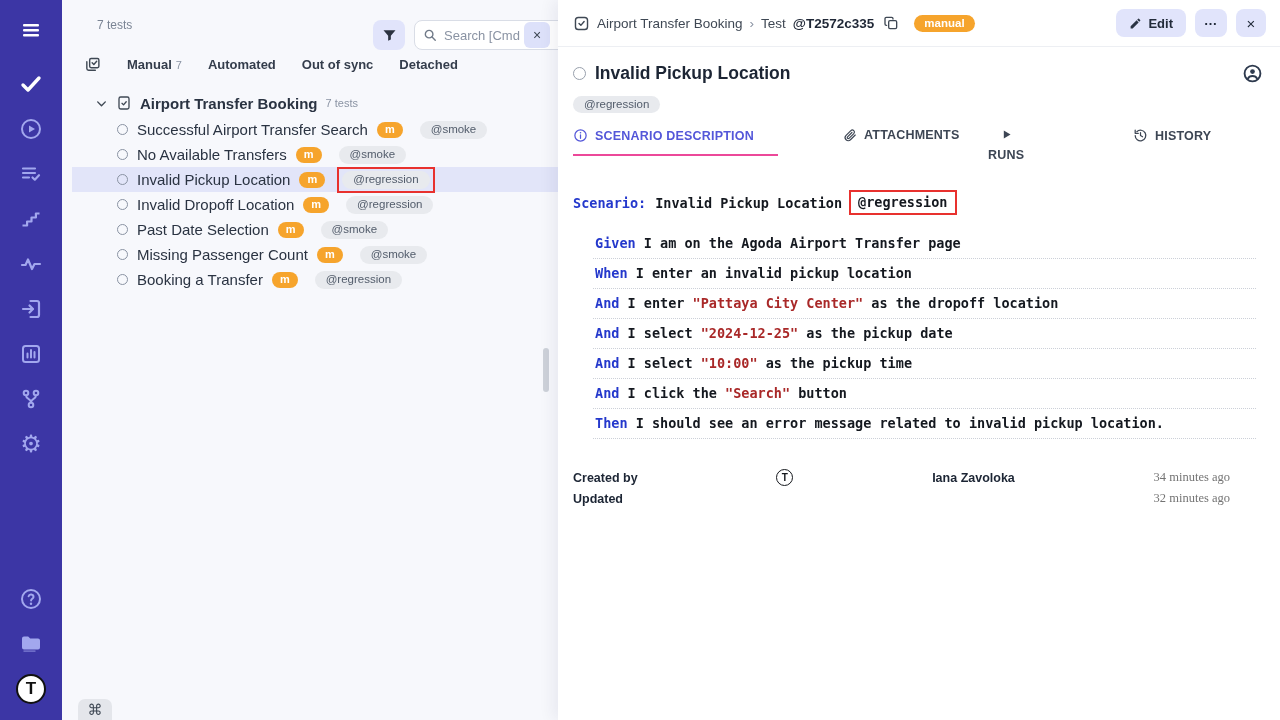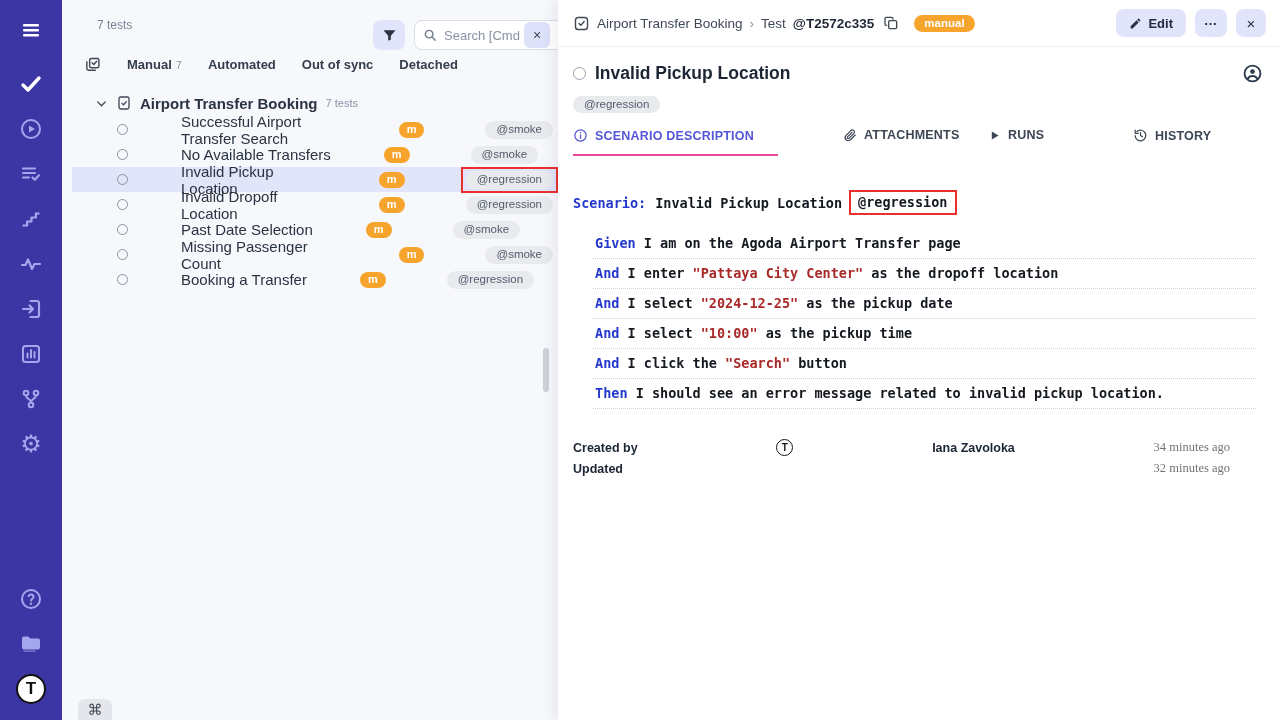--- a/index.html
+++ b/index.html
@@ -42,21 +42,21 @@
 
   .lp-tabs { display:flex; align-items:center; gap:26px; padding-left:22px; margin-top:24px; }
   .lp-tabs .selicon { color:#3f4854; display:flex; }
   .lp-tab { font-size:13px; font-weight:bold; color:#343d4c; cursor:pointer; display:flex; align-items:baseline; gap:4px; }
   .lp-tab .cnt { font-size:11px; font-weight:normal; color:#8a93a3; }
 
   .tree { margin-top:16px; }
   .feature-row { display:flex; align-items:center; gap:8px; padding-left:33px; height:28px; cursor:pointer; }
   .feature-name { font-size:15px; font-weight:bold; color:#2a3342; }
   .feature-count { font-size:11px; color:#8a93a3; }
-  .tree-row { display:flex; align-items:center; margin-left:10px; padding-left:45px; height:25px; cursor:pointer;gap:44px; }
+  .tree-row { display:flex; align-items:center; margin-left:10px; padding-left:45px; height:25px; cursor:pointer; }
   .tree-row.selected { background:#e2e5f9; }
   .circ { flex:none; width:11px; height:11px; border:1.5px solid #8a93a3; border-radius:50%; margin-right:9px; }
   .tname { font-size:15px; color:#2a3342; }
   .mpill { margin-left:9px; background:#f6a42c; color:#fff; font-size:11px; font-weight:bold;
     padding:1px 8px 2px; border-radius:9px; line-height:13px; }
   .tagwrap { margin-left:12px; display:inline-flex; padding:2px 3px; border:2px solid transparent; }
   .tagwrap.annotated { border-color:#e8312e; }
   .tagpill { background:#e8eaee; color:#525c6b; font-size:11.5px; padding:2px 11px 3px; border-radius:10px; line-height:13px; }
 
   .lp-scrollbar { position:absolute; right:9px; top:348px; width:6px; height:44px; background:#cdd1d9; border-radius:3px; }
@@ -85,21 +85,21 @@
   .title-circ { width:13px; height:13px; border:1.5px solid #98a0ac; border-radius:50%; margin-right:9px; }
   .d-title { font-size:17.5px; font-weight:bold; color:#1c2534; }
   .assignee { margin-left:auto; display:flex; cursor:pointer; }
   .tag-row { padding:10px 0 0 15px; }
 
   .d-tabs { position:relative; height:36px; margin-top:16px; }
   .d-tab { position:absolute; top:0; display:inline-flex; align-items:center; gap:7px; font-size:12.5px;
     font-weight:bold; color:#3d4654; cursor:pointer; letter-spacing:0.2px; }
   .d-tab.active { color:#5457d9; width:205px; border-bottom:2px solid #ec4899; padding-bottom:11px; }
   .d-tab:nth-child(1){ left:15px; } .d-tab:nth-child(2){ left:285px; }
-  .d-tab:nth-child(3){ left:430px; } .d-tab:nth-child(4){ left:575px; }
+  .d-tab:nth-child(3){ left:430px;flex-direction:column; } .d-tab:nth-child(4){ left:575px; }
 
   .gherkin { padding:26px 24px 0 15px; font-family:"DejaVu Sans Mono", monospace; font-size:13.5px; color:#14181f; }
   .scenario-line { display:flex; align-items:center; font-weight:600; }
   .kw { color:#2438cc; font-weight:bold; }
   .scenario-line .kw { margin-right:9px; }
   .str { color:#a92828; }
   .tag-annot { margin-left:7px; border:2px solid #e8312e; padding:2px 7px 3px; font-weight:600; }
   .steps { margin:14px 0 0 20px; }
   .step { border-bottom:1px dotted #ccd0d8; padding:6px 2px 7px; font-weight:600; }
 
@@ -395,20 +395,21 @@
     </div>
 
     <div class="gherkin">
       <div class="scenario-line">
         <span class="kw">Scenario:</span>
         <span>Invalid Pickup Location</span>
         <span class="tag-annot">@regression</span>
       </div>
       <div class="steps" id="steps">
           <div class="step"><span class="kw">Given</span><span class="t"> I am on the Agoda Airport Transfer page</span></div>
+          <div class="step"><span class="kw">When</span><span class="t"> I enter an invalid pickup location</span></div>
           <div class="step"><span class="kw">And</span><span class="t"> I enter </span><span class="str">"Pattaya City Center"</span><span class="t"> as the dropoff location</span></div>
           <div class="step"><span class="kw">And</span><span class="t"> I select </span><span class="str">"2024-12-25"</span><span class="t"> as the pickup date</span></div>
           <div class="step"><span class="kw">And</span><span class="t"> I select </span><span class="str">"10:00"</span><span class="t"> as the pickup time</span></div>
           <div class="step"><span class="kw">And</span><span class="t"> I click the </span><span class="str">"Search"</span><span class="t"> button</span></div>
           <div class="step"><span class="kw">Then</span><span class="t"> I should see an error message related to invalid pickup location.</span></div>
         </div>
 
       <div class="meta" style="font-family:'Liberation Sans',sans-serif;">
         <div class="meta-row">
           <b>Created by</b>

